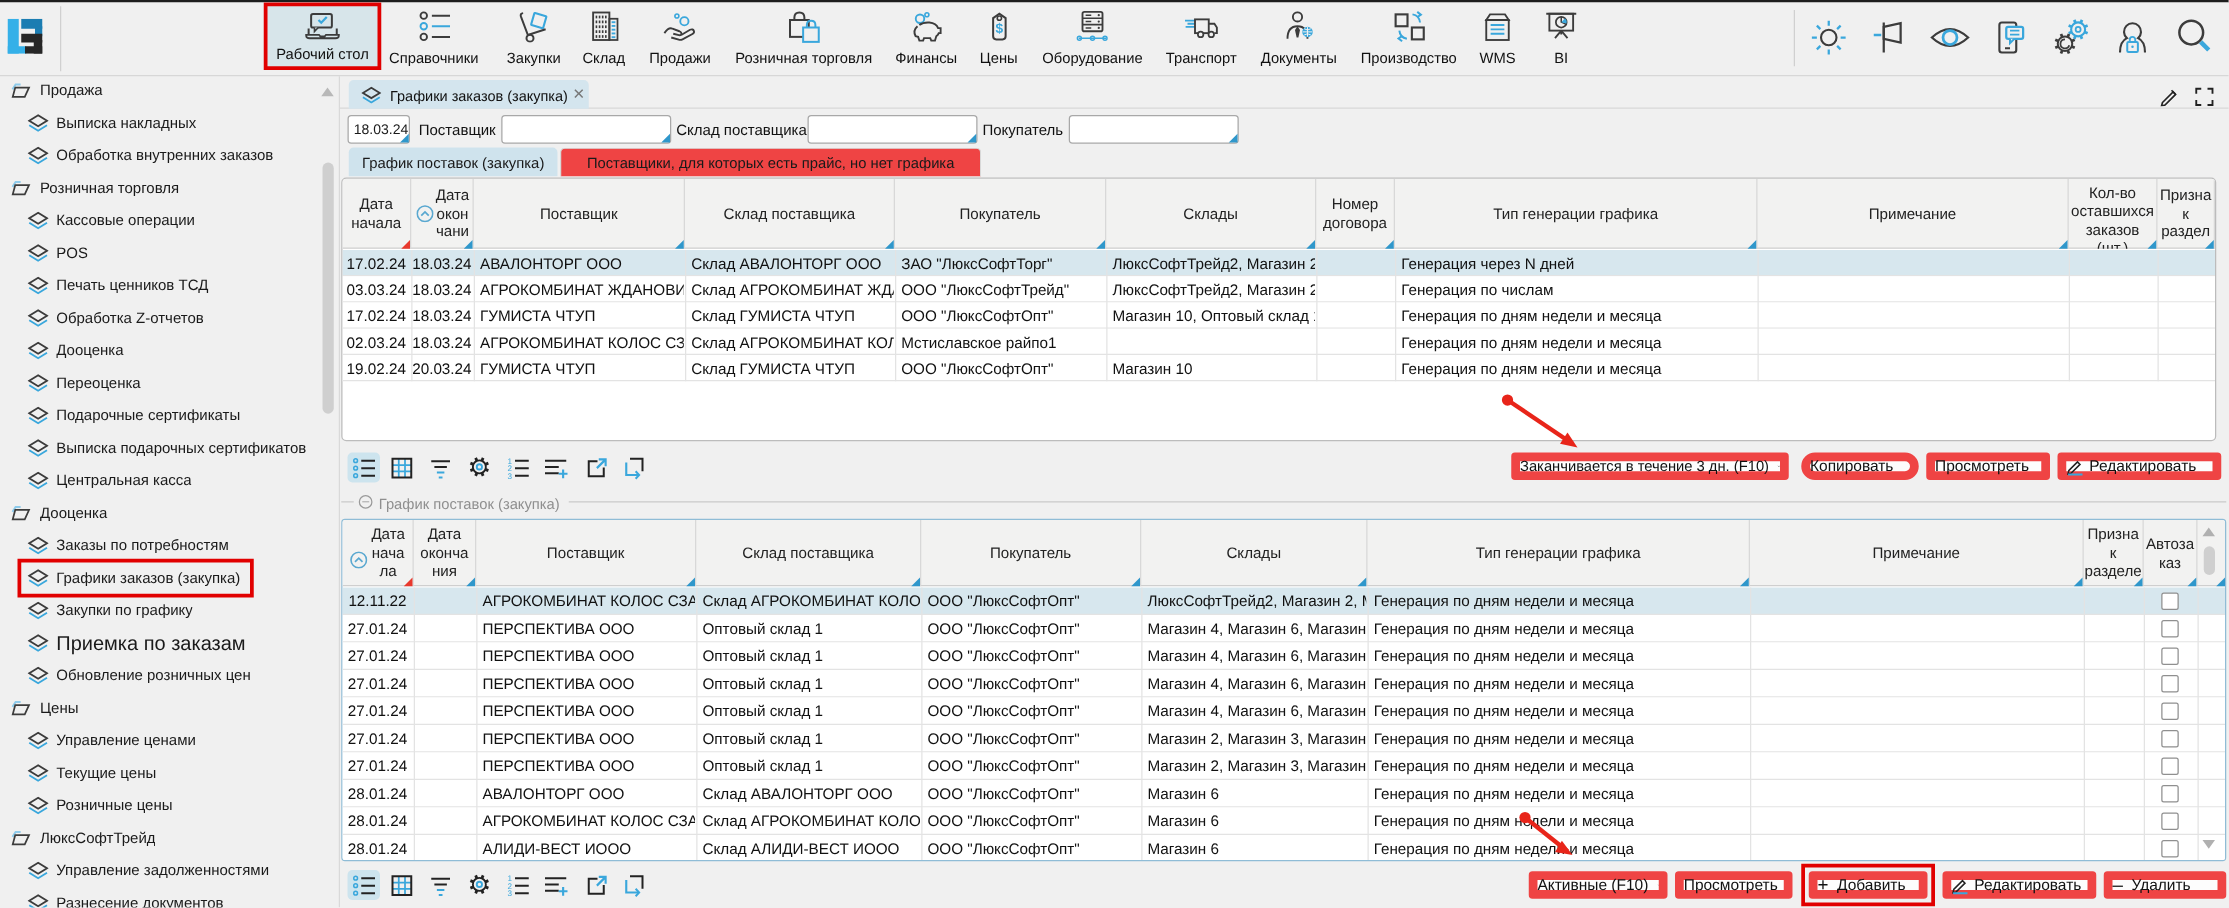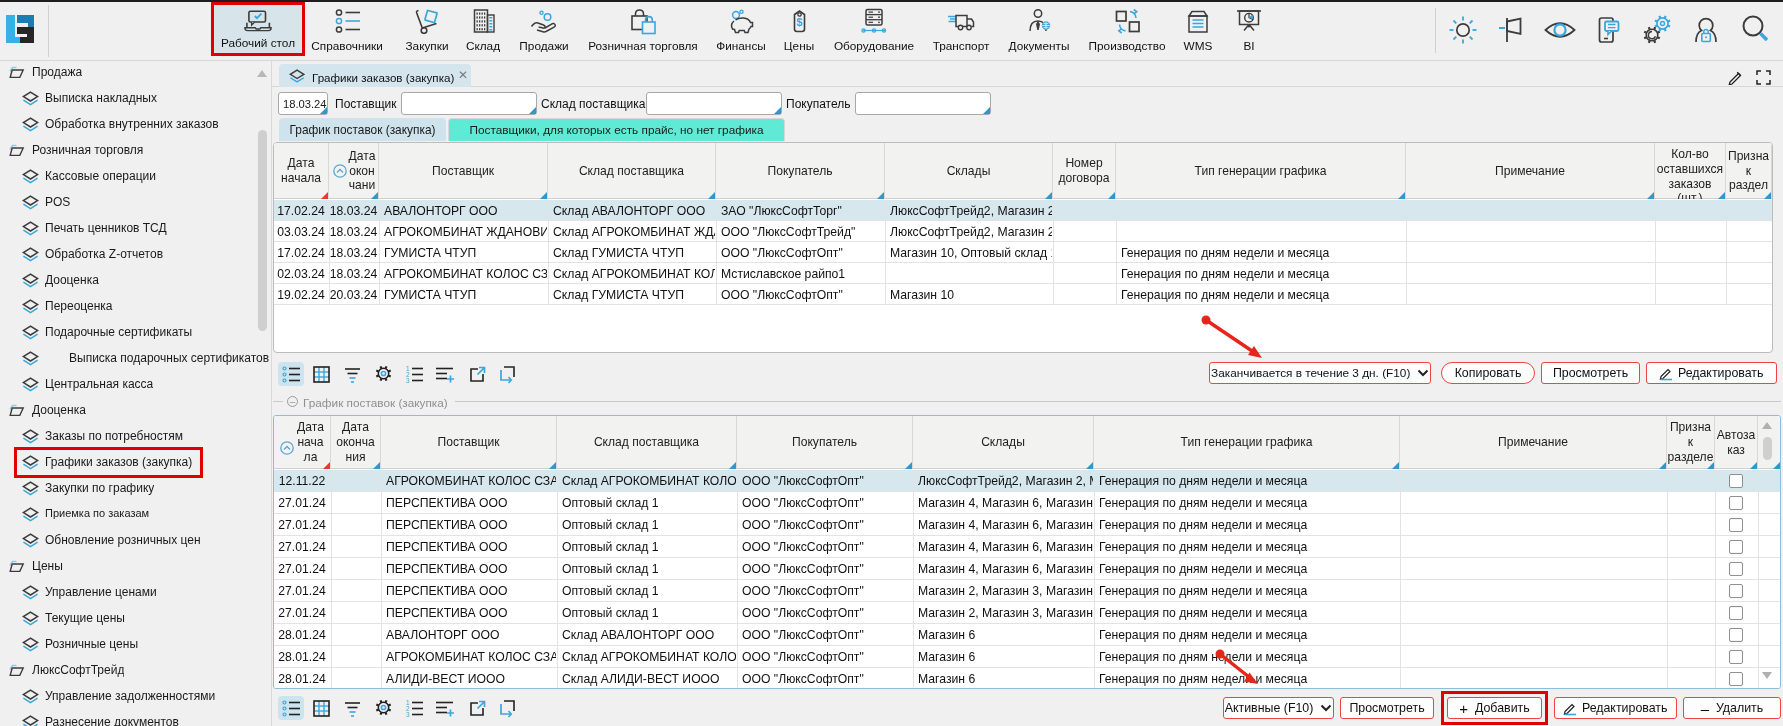--- a/index.html
+++ b/index.html
@@ -7,21 +7,21 @@
 .abs{position:absolute;}
 .nw{white-space:nowrap;overflow:hidden;}
 .mi{position:absolute;top:2px;height:54px;text-align:center;font-size:11.8px;color:#111;white-space:nowrap;}
 .mi .ic{display:flex;align-items:center;justify-content:center;height:32px;margin:3px auto 2px;}
 .mi .lb{display:block;margin-top:0px;}
 .hcell{position:absolute;display:flex;align-items:center;justify-content:center;text-align:center;font-size:12.1px;line-height:1.22;color:#222;border-right:1px solid #d8d8d8;overflow:hidden;}
 .tri{position:absolute;width:0;height:0;border-left:7px solid transparent;border-bottom:7px solid #2f97cb;}
 .trired{border-bottom-color:#e8392d;}
 .cell{position:absolute;font-size:12.2px;color:#111;white-space:nowrap;overflow:hidden;display:flex;align-items:center;padding-left:5px;}
 .cellc{justify-content:center;padding-left:0;}
-.btn{position:absolute;background:#fdfdfd;border:1px solid #ef4444;border-radius:3px;font-size:12.4px;color:#111;display:flex;align-items:center;justify-content:center;white-space:nowrap;}
+.btn{position:absolute;background:#fdfdfd;border:7px solid #ef4444;border-radius:3px;font-size:12.4px;color:#111;display:flex;align-items:center;justify-content:flex-start;white-space:nowrap;}
 .inp{position:absolute;background:#fff;border:1px solid #a8a8a8;border-radius:3px;}
 .inp:after{content:"";position:absolute;right:0px;bottom:0px;width:0;height:0;border-left:7px solid transparent;border-bottom:7px solid #2f97cb;}
 .flbl{position:absolute;font-size:12px;color:#111;}
 .cb{position:absolute;width:14px;height:14px;background:#fff;border:1px solid #8f8f8f;border-radius:2px;}
 .ticon{position:absolute;width:26px;height:24px;display:flex;align-items:center;justify-content:center;border-radius:4px;}
 </style></head><body>
 
 <div class="abs" style="left:0;top:0;width:1783px;height:2px;background:#1d1d1d;"></div>
 <div class="abs" style="left:0;top:2px;width:1783px;height:59px;background:#f0f0f0;border-bottom:1px solid #d7d7d7;"></div>
 <div class="abs" style="left:6px;top:15px;"><svg width="28" height="28" viewBox="0 0 28 28" style="">
@@ -360,21 +360,21 @@
         <path d="M1.4 9.2 L8.5 13.6 L15.6 9.2" fill="none" stroke="#3aa7dc" stroke-width="1.5"></path>
       </g>
     </svg></div>
 <div class="abs nw" style="left:45px;top:325px;font-size:12px;max-width:225px;">Подарочные сертификаты</div>
 <div class="abs" style="left:22px;top:351px;"><svg width="17" height="15" viewBox="0 0 17 15" style="">
       <g transform="scale(1.0)">
         <path d="M8.5 1.2 L15.6 5.6 L8.5 10 L1.4 5.6 Z" fill="none" stroke="#3c3c3c" stroke-width="1.5"></path>
         <path d="M1.4 9.2 L8.5 13.6 L15.6 9.2" fill="none" stroke="#3aa7dc" stroke-width="1.5"></path>
       </g>
     </svg></div>
-<div class="abs nw" style="left:45px;top:351px;font-size:12px;max-width:225px;margin-left:24px;">Выписка подарочных сертификатов</div>
+<div class="abs nw" style="left:45px;top:351px;font-size:12px;max-width:225px;">Выписка подарочных сертификатов</div>
 <div class="abs" style="left:22px;top:377px;"><svg width="17" height="15" viewBox="0 0 17 15" style="">
       <g transform="scale(1.0)">
         <path d="M8.5 1.2 L15.6 5.6 L8.5 10 L1.4 5.6 Z" fill="none" stroke="#3c3c3c" stroke-width="1.5"></path>
         <path d="M1.4 9.2 L8.5 13.6 L15.6 9.2" fill="none" stroke="#3aa7dc" stroke-width="1.5"></path>
       </g>
     </svg></div>
 <div class="abs nw" style="left:45px;top:377px;font-size:12px;max-width:225px;">Центральная касса</div>
 <div class="abs" style="left:8px;top:403px;"><svg width="17" height="15" viewBox="0 0 17 15" style="">
       <path d="M2 6.5 l2.5 -4 h4" fill="none" stroke="#8ecbeb" stroke-width="1.6"></path>
       <path d="M2.2 12.4 h9.6 l3.4 -7.4 h-11 z" fill="#f0f0f0" stroke="#3c3c3c" stroke-width="1.4"></path>
@@ -400,21 +400,21 @@
         <path d="M1.4 9.2 L8.5 13.6 L15.6 9.2" fill="none" stroke="#3aa7dc" stroke-width="1.5"></path>
       </g>
     </svg></div>
 <div class="abs nw" style="left:45px;top:481px;font-size:12px;max-width:225px;">Закупки по графику</div>
 <div class="abs" style="left:22px;top:507px;"><svg width="17" height="15" viewBox="0 0 17 15" style="">
       <g transform="scale(1.0)">
         <path d="M8.5 1.2 L15.6 5.6 L8.5 10 L1.4 5.6 Z" fill="none" stroke="#3c3c3c" stroke-width="1.5"></path>
         <path d="M1.4 9.2 L8.5 13.6 L15.6 9.2" fill="none" stroke="#3aa7dc" stroke-width="1.5"></path>
       </g>
     </svg></div>
-<div class="abs nw" style="left:45px;top:507px;font-size:11px;max-width:225px;">Приемка по заказам</div>
+<div class="abs nw" style="left:45px;top:507px;font-size:16px;max-width:225px;">Приемка по заказам</div>
 <div class="abs" style="left:22px;top:533px;"><svg width="17" height="15" viewBox="0 0 17 15" style="">
       <g transform="scale(1.0)">
         <path d="M8.5 1.2 L15.6 5.6 L8.5 10 L1.4 5.6 Z" fill="none" stroke="#3c3c3c" stroke-width="1.5"></path>
         <path d="M1.4 9.2 L8.5 13.6 L15.6 9.2" fill="none" stroke="#3aa7dc" stroke-width="1.5"></path>
       </g>
     </svg></div>
 <div class="abs nw" style="left:45px;top:533px;font-size:12px;max-width:225px;">Обновление розничных цен</div>
 <div class="abs" style="left:8px;top:559px;"><svg width="17" height="15" viewBox="0 0 17 15" style="">
       <path d="M2 6.5 l2.5 -4 h4" fill="none" stroke="#8ecbeb" stroke-width="1.6"></path>
       <path d="M2.2 12.4 h9.6 l3.4 -7.4 h-11 z" fill="#f0f0f0" stroke="#3c3c3c" stroke-width="1.4"></path>
@@ -482,21 +482,21 @@
     </svg></div>
 <div class="inp" style="left:278px;top:92px;width:50px;height:23px;"></div>
 <div class="abs nw" style="left:283px;top:98px;font-size:11.2px;">18.03.24</div>
 <div class="flbl" style="left:335px;top:97px;">Поставщик</div>
 <div class="inp" style="left:401px;top:92px;width:136px;height:23px;"></div>
 <div class="flbl" style="left:541px;top:97px;">Склад поставщика</div>
 <div class="inp" style="left:646px;top:92px;width:136px;height:23px;"></div>
 <div class="flbl" style="left:786px;top:97px;">Покупатель</div>
 <div class="inp" style="left:855px;top:92px;width:136px;height:23px;"></div>
 <div class="abs" style="left:279px;top:118px;width:167px;height:23px;background:#cfe3ed;border-radius:4px 4px 0 0;display:flex;align-items:center;justify-content:center;font-size:11.9px;white-space:nowrap;">График поставок (закупка)</div>
-<div class="abs" style="left:448px;top:118px;width:337px;height:23px;background:#5eead4;border:1px solid #d8d8d8;border-bottom:none;border-radius:4px 4px 0 0;display:flex;align-items:center;justify-content:center;font-size:11.8px;white-space:nowrap;">Поставщики, для которых есть прайс, но нет графика</div>
+<div class="abs" style="left:448px;top:118px;width:337px;height:23px;background:#ef4444;border:1px solid #d8d8d8;border-bottom:none;border-radius:4px 4px 0 0;display:flex;align-items:center;justify-content:center;font-size:11.8px;white-space:nowrap;">Поставщики, для которых есть прайс, но нет графика</div>
 <div class="abs" style="left:273px;top:142px;width:1500px;height:211px;background:#fff;border:1px solid #bcbcbc;border-radius:4px;overflow:hidden;">
 <div class="abs" style="left:0;top:0;width:1500px;height:56px;background:#f2f2f1;border-bottom:1px solid #cfcfcf;"></div>
 <div class="hcell" style="left:0px;top:0;width:55px;height:56px;">Дата<br>начала</div>
 <div class="tri trired" style="left:47px;top:49px;"></div>
 <div class="hcell" style="left:55px;top:0;width:50px;height:56px;padding-left:17px;">Дата<br>окон<br>чани</div>
 <div class="tri" style="left:97px;top:49px;"></div>
 <div class="hcell" style="left:105px;top:0;width:169px;height:56px;">Поставщик</div>
 <div class="tri" style="left:266px;top:49px;"></div>
 <div class="hcell" style="left:274px;top:0;width:168px;height:56px;">Склад поставщика</div>
 <div class="tri" style="left:434px;top:49px;"></div>
@@ -518,27 +518,29 @@
         <circle cx="7" cy="7" r="6.2" fill="none" stroke="#5aa8d0" stroke-width="1.3"></circle>
         <path d="M4 8.5 l3 -3 3 3" fill="none" stroke="#5aa8d0" stroke-width="1.4"></path>
       </svg></div>
 <div class="abs" style="left:0;top:57px;width:1500px;height:21px;background:#d7e7ee;border-bottom:1px solid #e3e3e3;"></div>
 <div class="cell cellc" style="left:0px;top:57px;width:54px;height:21px;">17.02.24</div>
 <div class="cell cellc" style="left:55px;top:57px;width:49px;height:21px;">18.03.24</div>
 <div class="cell" style="left:105px;top:57px;width:168px;height:21px;">АВАЛОНТОРГ ООО</div>
 <div class="cell" style="left:274px;top:57px;width:167px;height:21px;">Склад АВАЛОНТОРГ ООО</div>
 <div class="cell" style="left:442px;top:57px;width:168px;height:21px;">ЗАО "ЛюксСофтТорг"</div>
 <div class="cell" style="left:611px;top:57px;width:167px;height:21px;">ЛюксСофтТрейд2, Магазин 2,</div>
+<div class="cell" style="left:842px;top:57px;width:289px;height:21px;">Генерация через N дней</div>
 <div class="abs" style="left:0;top:78px;width:1500px;height:21px;background:#fff;border-bottom:1px solid #e3e3e3;"></div>
 <div class="cell cellc" style="left:0px;top:78px;width:54px;height:21px;">03.03.24</div>
 <div class="cell cellc" style="left:55px;top:78px;width:49px;height:21px;">18.03.24</div>
 <div class="cell" style="left:105px;top:78px;width:168px;height:21px;">АГРОКОМБИНАТ ЖДАНОВИЧ</div>
 <div class="cell" style="left:274px;top:78px;width:167px;height:21px;">Склад АГРОКОМБИНАТ ЖДАН</div>
 <div class="cell" style="left:442px;top:78px;width:168px;height:21px;">ООО "ЛюксСофтТрейд"</div>
 <div class="cell" style="left:611px;top:78px;width:167px;height:21px;">ЛюксСофтТрейд2, Магазин 2,</div>
+<div class="cell" style="left:842px;top:78px;width:289px;height:21px;">Генерация по числам</div>
 <div class="abs" style="left:0;top:99px;width:1500px;height:21px;background:#fff;border-bottom:1px solid #e3e3e3;"></div>
 <div class="cell cellc" style="left:0px;top:99px;width:54px;height:21px;">17.02.24</div>
 <div class="cell cellc" style="left:55px;top:99px;width:49px;height:21px;">18.03.24</div>
 <div class="cell" style="left:105px;top:99px;width:168px;height:21px;">ГУМИСТА ЧТУП</div>
 <div class="cell" style="left:274px;top:99px;width:167px;height:21px;">Склад ГУМИСТА ЧТУП</div>
 <div class="cell" style="left:442px;top:99px;width:168px;height:21px;">ООО "ЛюксСофтОпт"</div>
 <div class="cell" style="left:611px;top:99px;width:167px;height:21px;">Магазин 10, Оптовый склад 1,</div>
 <div class="cell" style="left:842px;top:99px;width:289px;height:21px;">Генерация по дням недели и месяца</div>
 <div class="abs" style="left:0;top:120px;width:1500px;height:21px;background:#fff;border-bottom:1px solid #e3e3e3;"></div>
 <div class="cell cellc" style="left:0px;top:120px;width:54px;height:21px;">02.03.24</div>

